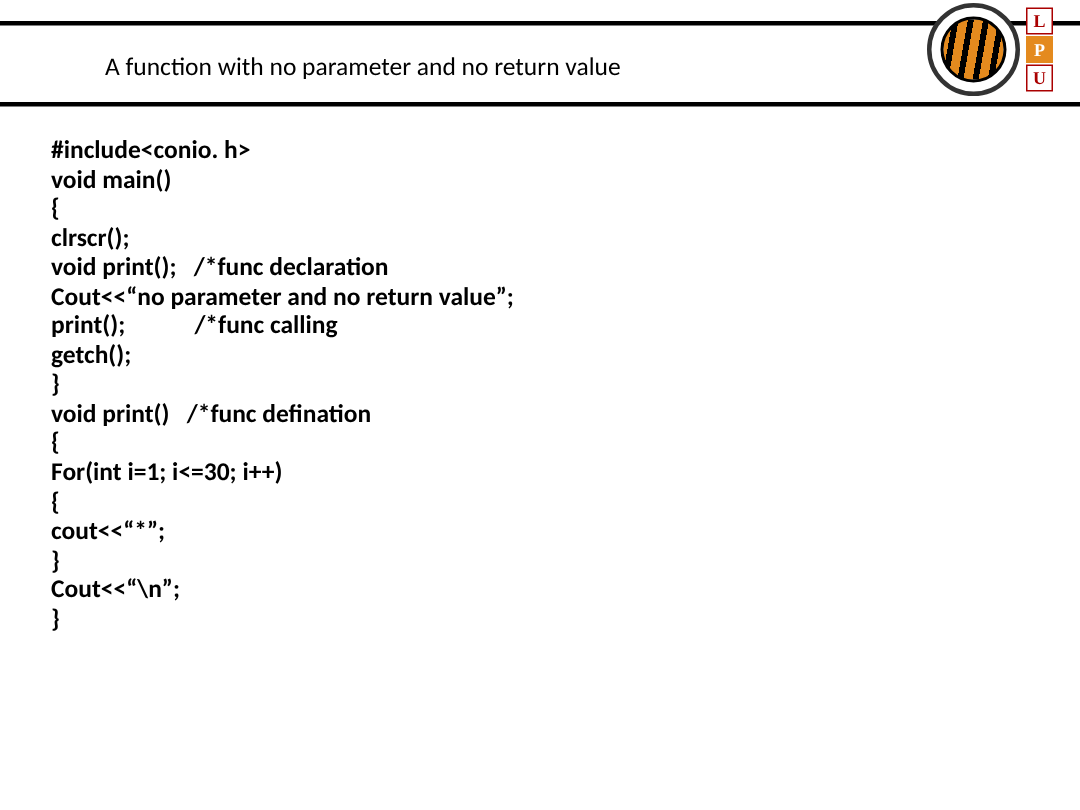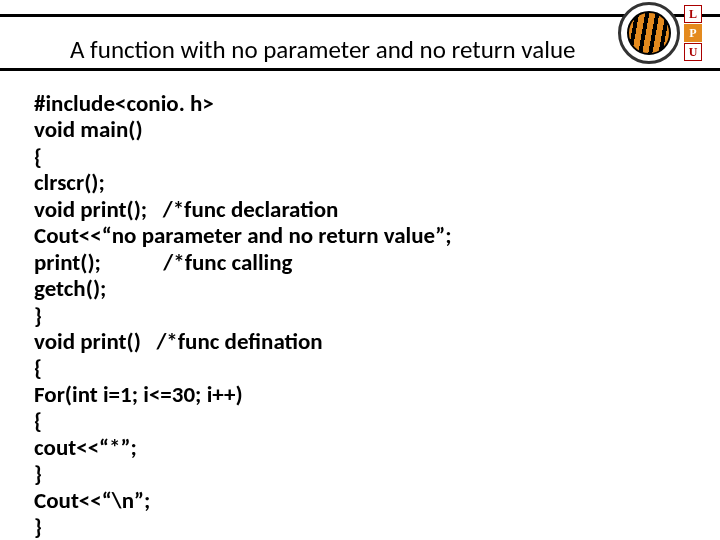--- a/index.html
+++ b/index.html
@@ -24,21 +24,21 @@
     top: 68px;
     left: 0;
     width: 720px;
     height: 3px;
     background: #000;
   }
   .title {
     position: absolute;
     top: 34px;
     left: 70px;
-    font-size: 25px;
+    font-size: 17px;
     color: #000;
     font-weight: 400;
   }
   .logo-group {
     position: absolute;
     top: 2px;
     right: 18px;
     display: flex;
     align-items: center;
     gap: 4px;
@@ -80,21 +80,21 @@
     display: flex;
     align-items: center;
     justify-content: center;
     font-family: "Times New Roman", serif;
   }
   .lpu-sq.orange { background: #e48a1e; color: #fff; border-color: #e48a1e; }
   .code {
     position: absolute;
     top: 90px;
     left: 34px;
-    font-size: 23px;
+    font-size: 17px;
     font-weight: 700;
     color: #000;
     line-height: 1.15;
     white-space: pre;
   }
 </style>
 </head>
 <body>
 
 <div class="hr-top"></div>

